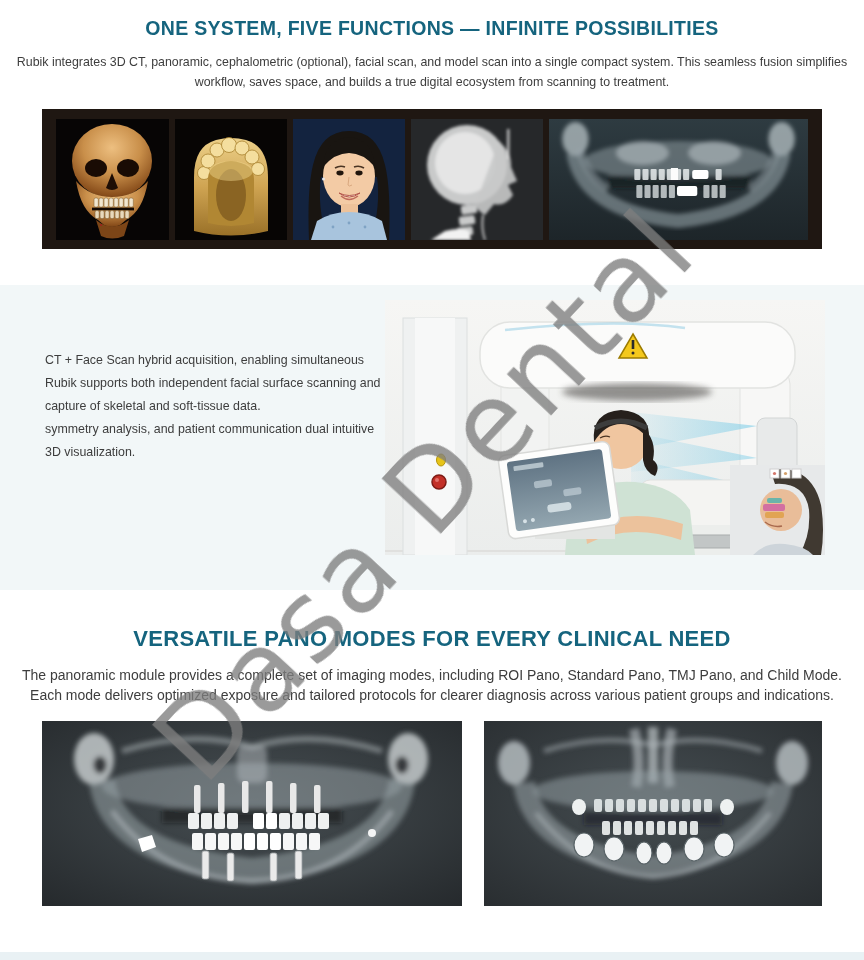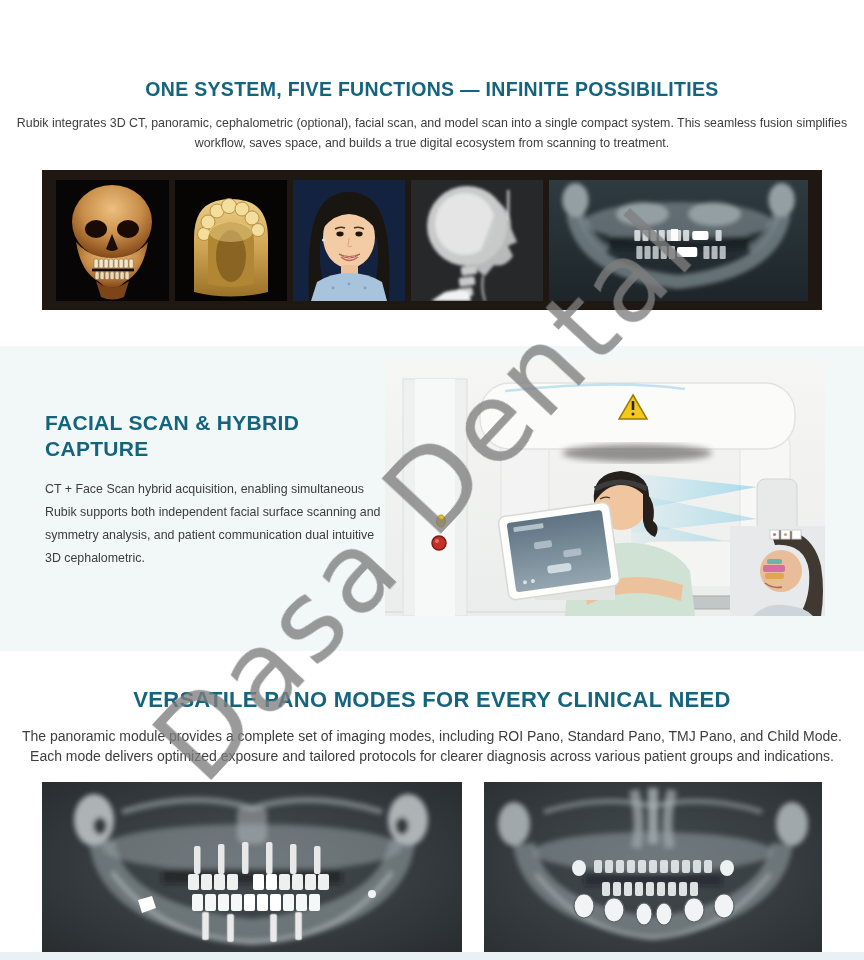--- a/index.html
+++ b/index.html
@@ -4,21 +4,21 @@
 <style>
   html,body{margin:0;padding:0;background:#ffffff;}
   .page{position:relative;width:864px;height:960px;background:#ffffff;overflow:hidden;
         font-family:"Liberation Sans",sans-serif;color:#3d3d3d;}
   
   .watermark{position:absolute;left:425px;top:495px;z-index:10;pointer-events:none;
     transform:translate(-50%,-50%) rotate(-47deg);
     font-family:"DejaVu Sans",sans-serif;font-size:110px;font-weight:400;
     letter-spacing:5px;color:rgba(125,125,125,0.78);white-space:nowrap;}
   
-  .sec1{padding-top:30px;margin-top:48px;}
+  .sec1{padding-top:17px;}
   .h-teal{color:#15647E;font-weight:bold;letter-spacing:0.3px;}
   .sec1 h1{margin:0;text-align:center;font-size:19.5px;line-height:1.2;}
   .intro{margin:12px 0 0;text-align:center;font-size:12.4px;line-height:20px;color:#3d3d3d;}
   .ln{display:block;}
   .banner{margin:17px 42px 0;height:140px;background:#1F1712;display:flex;align-items:center;
           gap:6px;padding:0 14px;box-sizing:border-box;}
   figure{margin:0;}
   .tile{height:121px;flex:0 0 auto;}
   .tile svg{display:block;width:100%;height:100%;}
   .t-skull{width:113px;}.t-model{width:112px;}.t-face{width:112px;}.t-ceph{width:132px;}
@@ -216,25 +216,25 @@
           </g>
           <rect x="126" y="67" width="20" height="10" rx="2" fill="#ffffff"></rect>
         </svg>
       </figure>
 
     </div>
   </section>
 
   <section class="sec2">
     <div class="s2text">
-      <h2 class="h-teal">FACIAL SCAN &amp; HYBRID CAPTURE</h2>
       <div class="bodyline">CT + Face Scan hybrid acquisition, enabling simultaneous</div>
       <div class="bodyline">Rubik supports both independent facial surface scanning and</div>
+      <div class="bodyline">capture of skeletal and soft-tissue data.</div>
       <div class="bodyline">symmetry analysis, and patient communication dual intuitive</div>
-      <div class="bodyline">3D cephalometric.</div>
+      <div class="bodyline">3D visualization.</div>
     </div>
 
     <figure class="machine">
       <svg viewBox="0 0 440 255" preserveAspectRatio="none">
         <defs>
           <linearGradient id="gwall" x1="0" y1="0" x2="0" y2="1">
             <stop offset="0" stop-color="#f6f6f4"></stop>
               <stop offset="1" stop-color="#ebedec"></stop>
           </linearGradient>
           <linearGradient id="gbeam" x1="1" y1="0" x2="0" y2="0">

